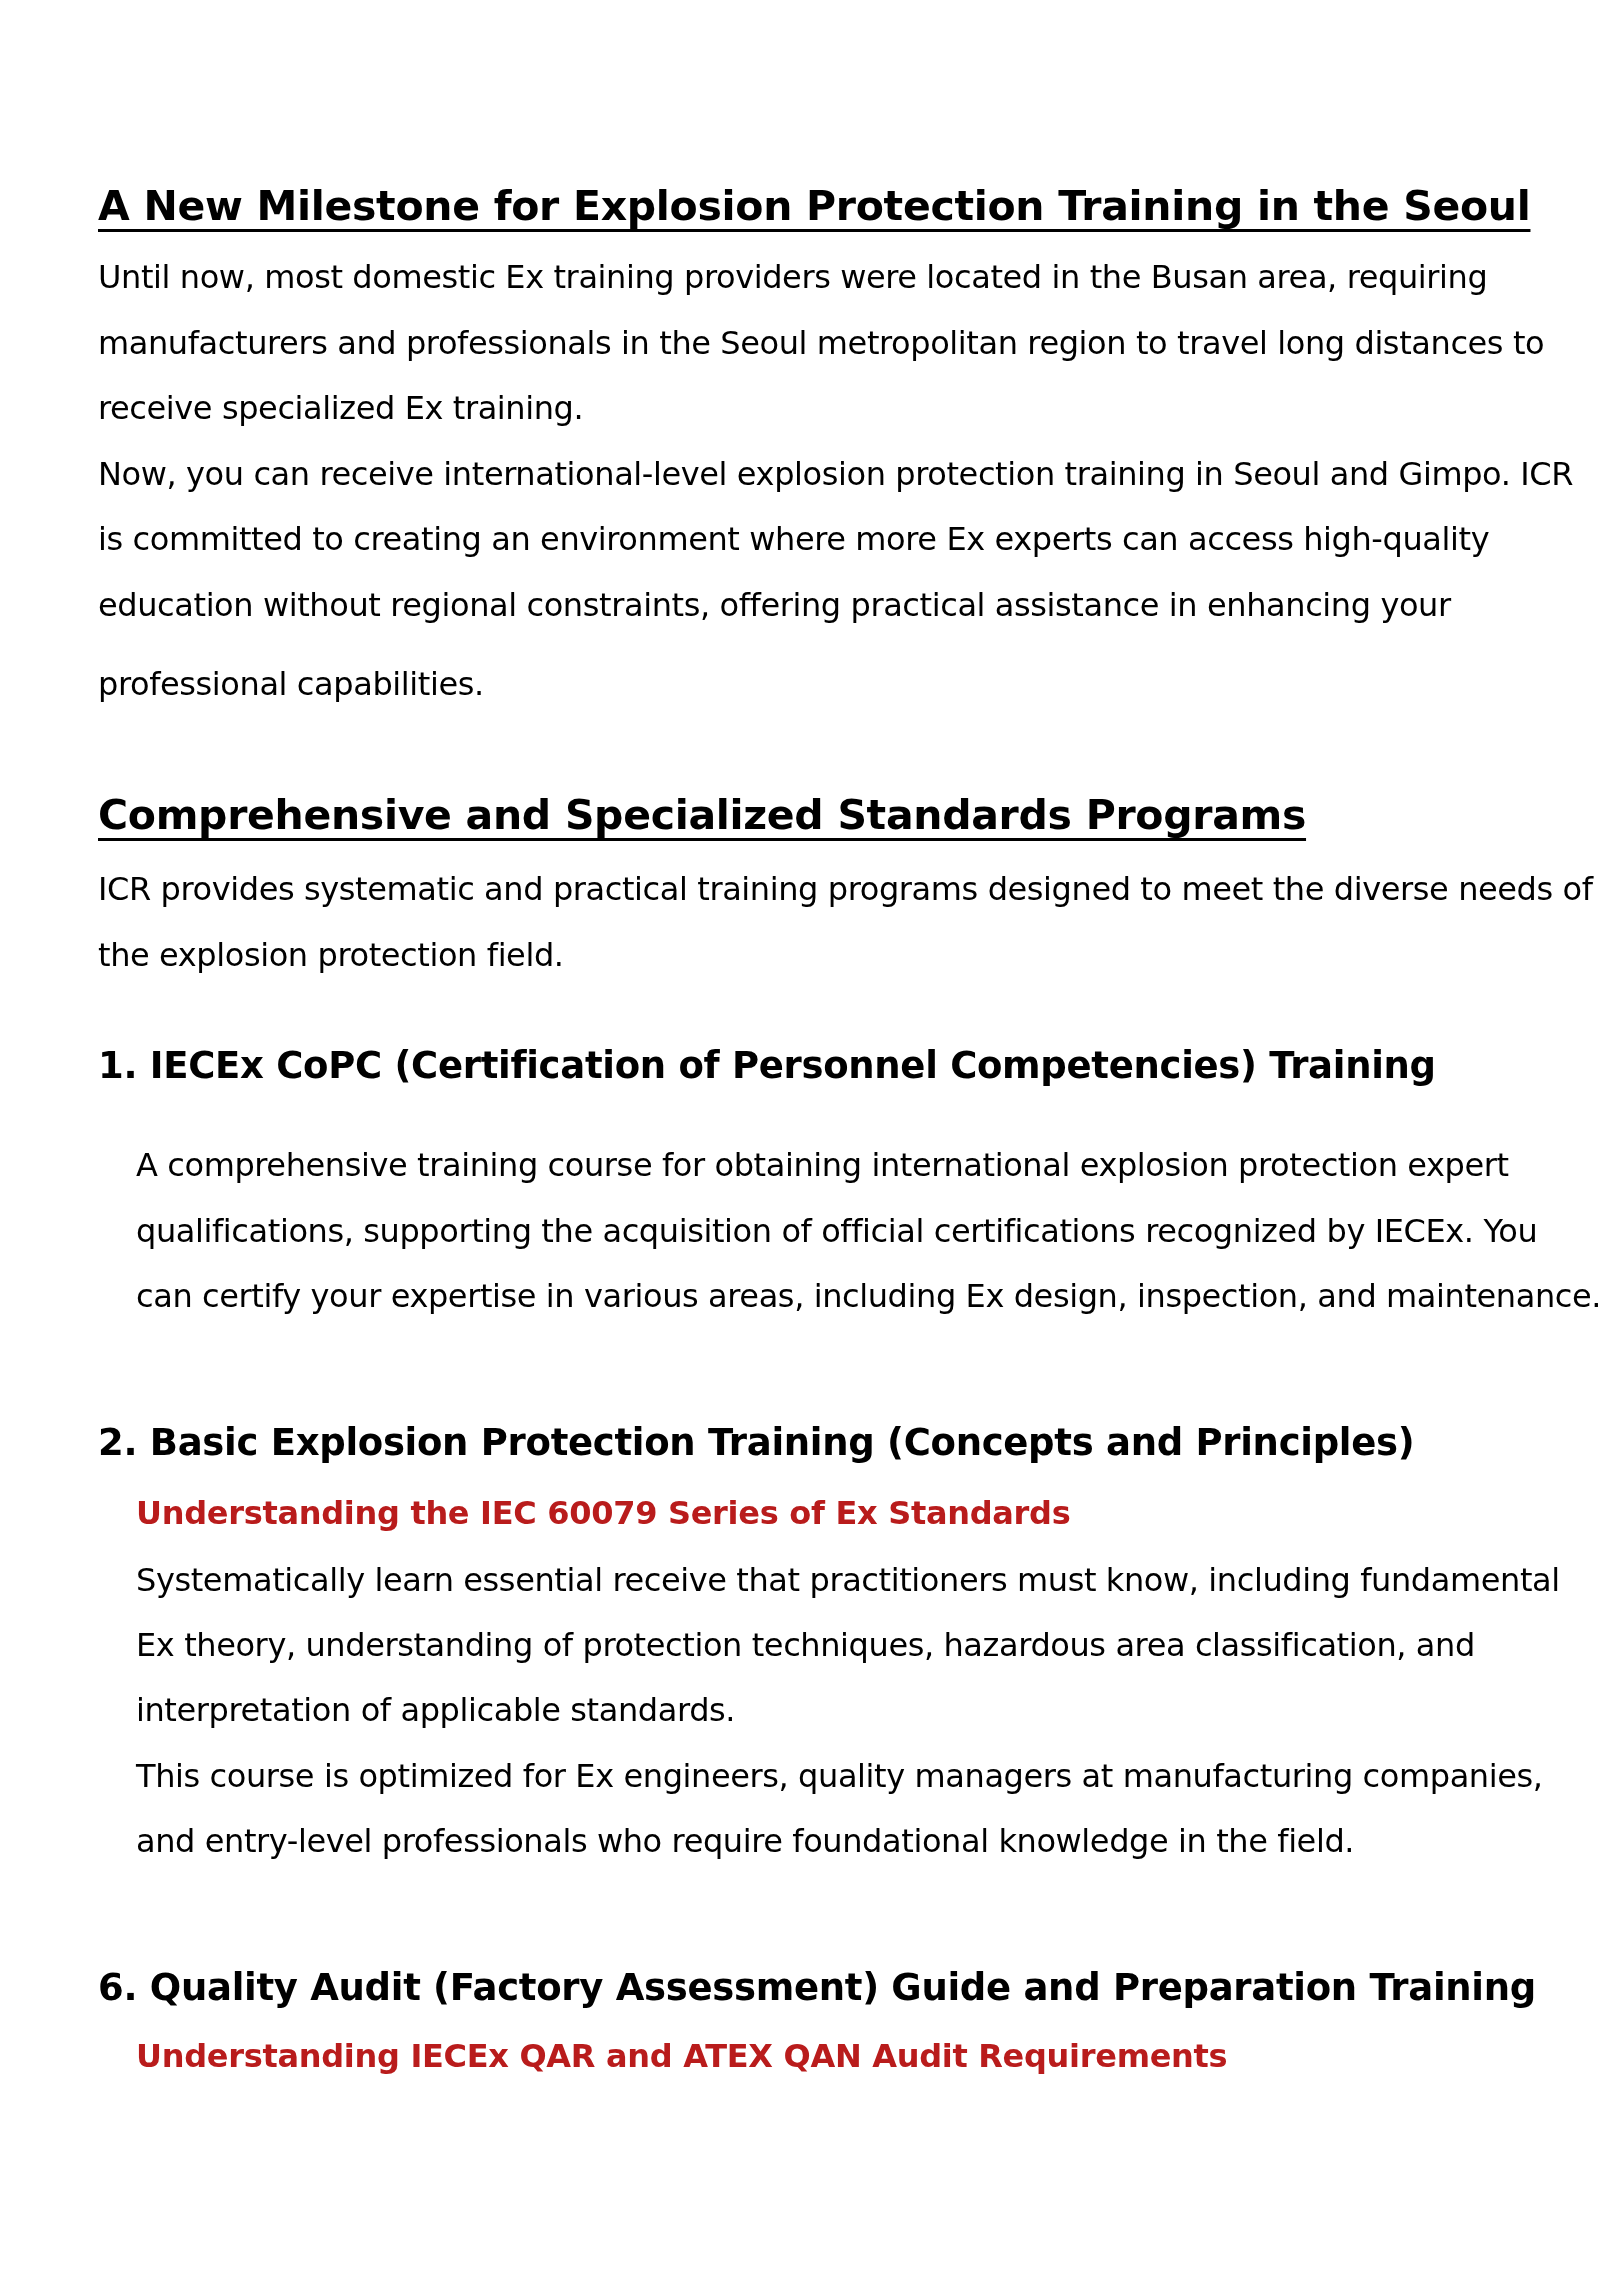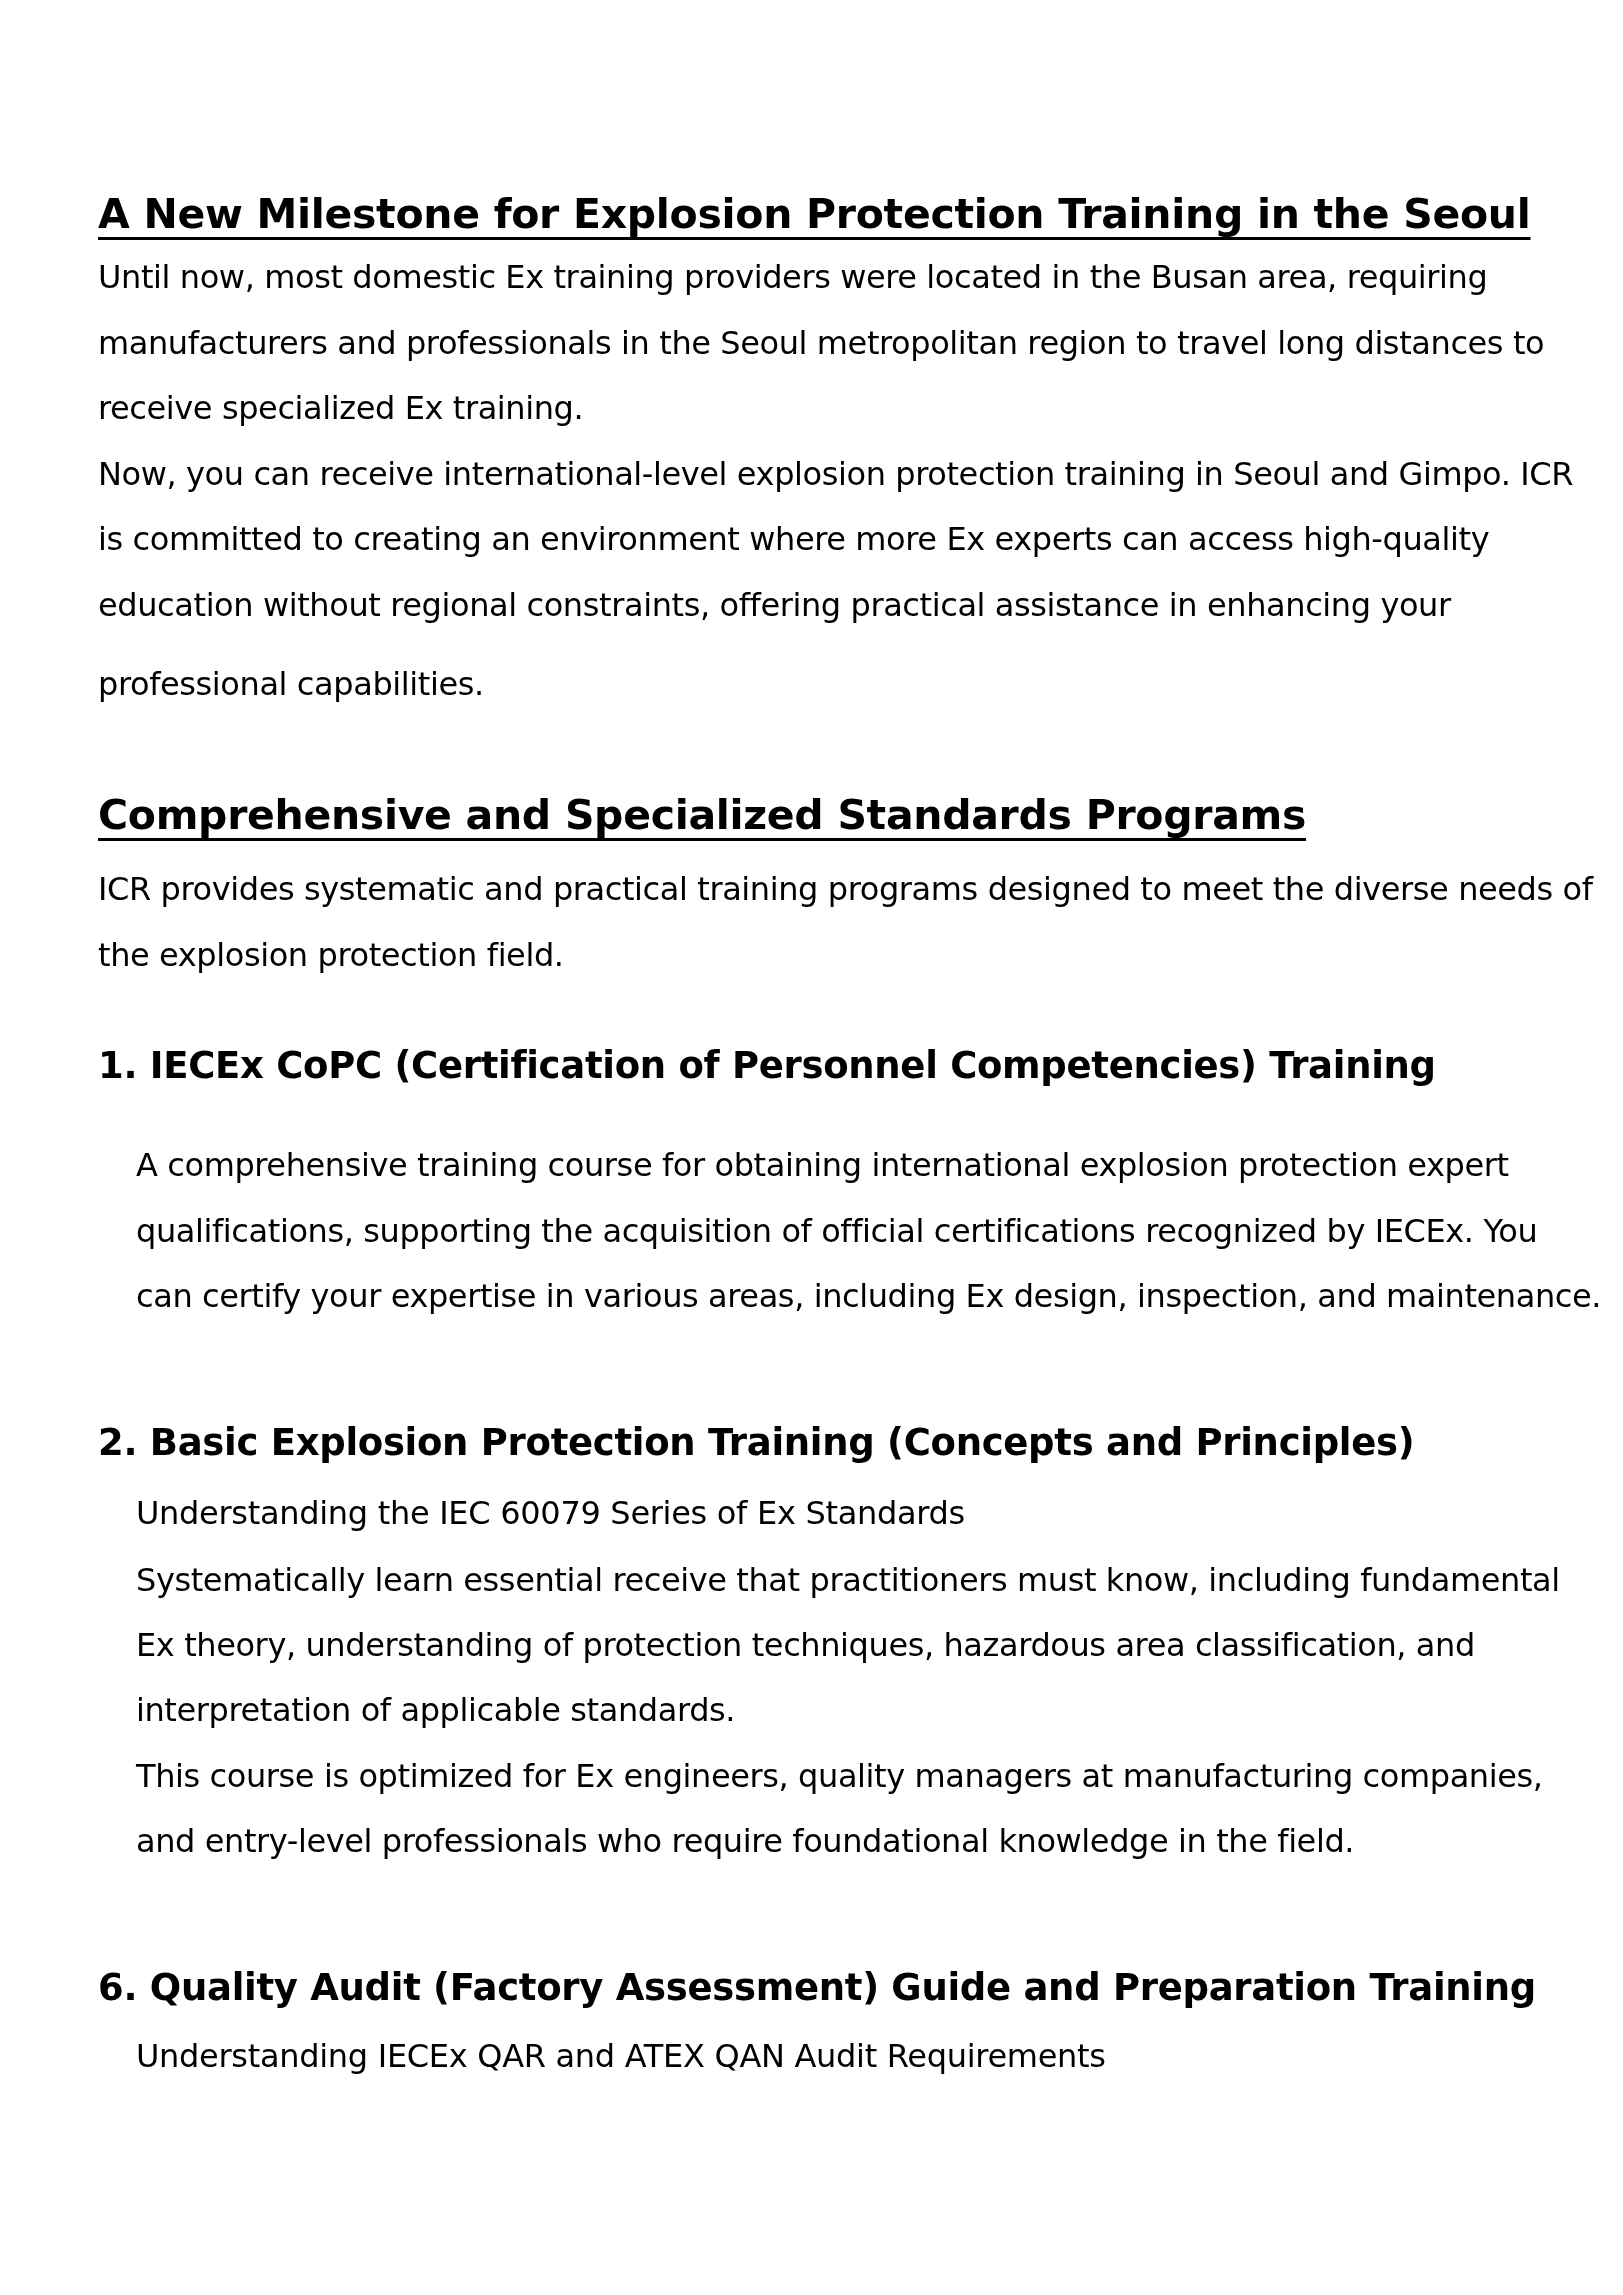--- a/index.html
+++ b/index.html
@@ -25,30 +25,30 @@
     letter-spacing: -0.4px;
   }
   .para.indent { left: 38px; }
   .h2 {
     position: absolute; left: 0;
     font-size: 37px; font-weight: bold; line-height: 52px; white-space: nowrap;
     letter-spacing: -0.3px;
   }
   .sub {
     position: absolute; left: 38px;
-    font-size: 32px; font-weight: normal; line-height: 52px; white-space: nowrap;
-    color: #000000; letter-spacing: -0.3px;
+    font-size: 32px; font-weight: bold; line-height: 52px; white-space: nowrap;
+    color: #b91c1c; letter-spacing: -0.3px;
   }
 </style>
 </head>
 <body>
 
 <div class="page">
 
-  <div class="h1" style="top:188px;">A New Milestone for Explosion Protection Training in the Seoul</div>
+  <div class="h1" style="top:180px;">A New Milestone for Explosion Protection Training in the Seoul</div>
   <div class="para" style="top:245px;">Until now, most domestic Ex training providers were located in the Busan area, requiring</div>
   <div class="para" style="top:311px;">manufacturers and professionals in the Seoul metropolitan region to travel long distances to</div>
   <div class="para" style="top:376px;">receive specialized Ex training.</div>
   <div class="para" style="top:442px;">Now, you can receive international-level explosion protection training in Seoul and Gimpo. ICR</div>
   <div class="para" style="top:507px;">is committed to creating an environment where more Ex experts can access high-quality</div>
   <div class="para" style="top:573px;">education without regional constraints, offering practical assistance in enhancing your</div>
   <div class="para" style="top:652px;">professional capabilities.</div>
 
   <div class="h1" style="top:789px;">Comprehensive and Specialized Standards Programs</div>
   <div class="para" style="top:857px;">ICR provides systematic and practical training programs designed to meet the diverse needs of</div>

